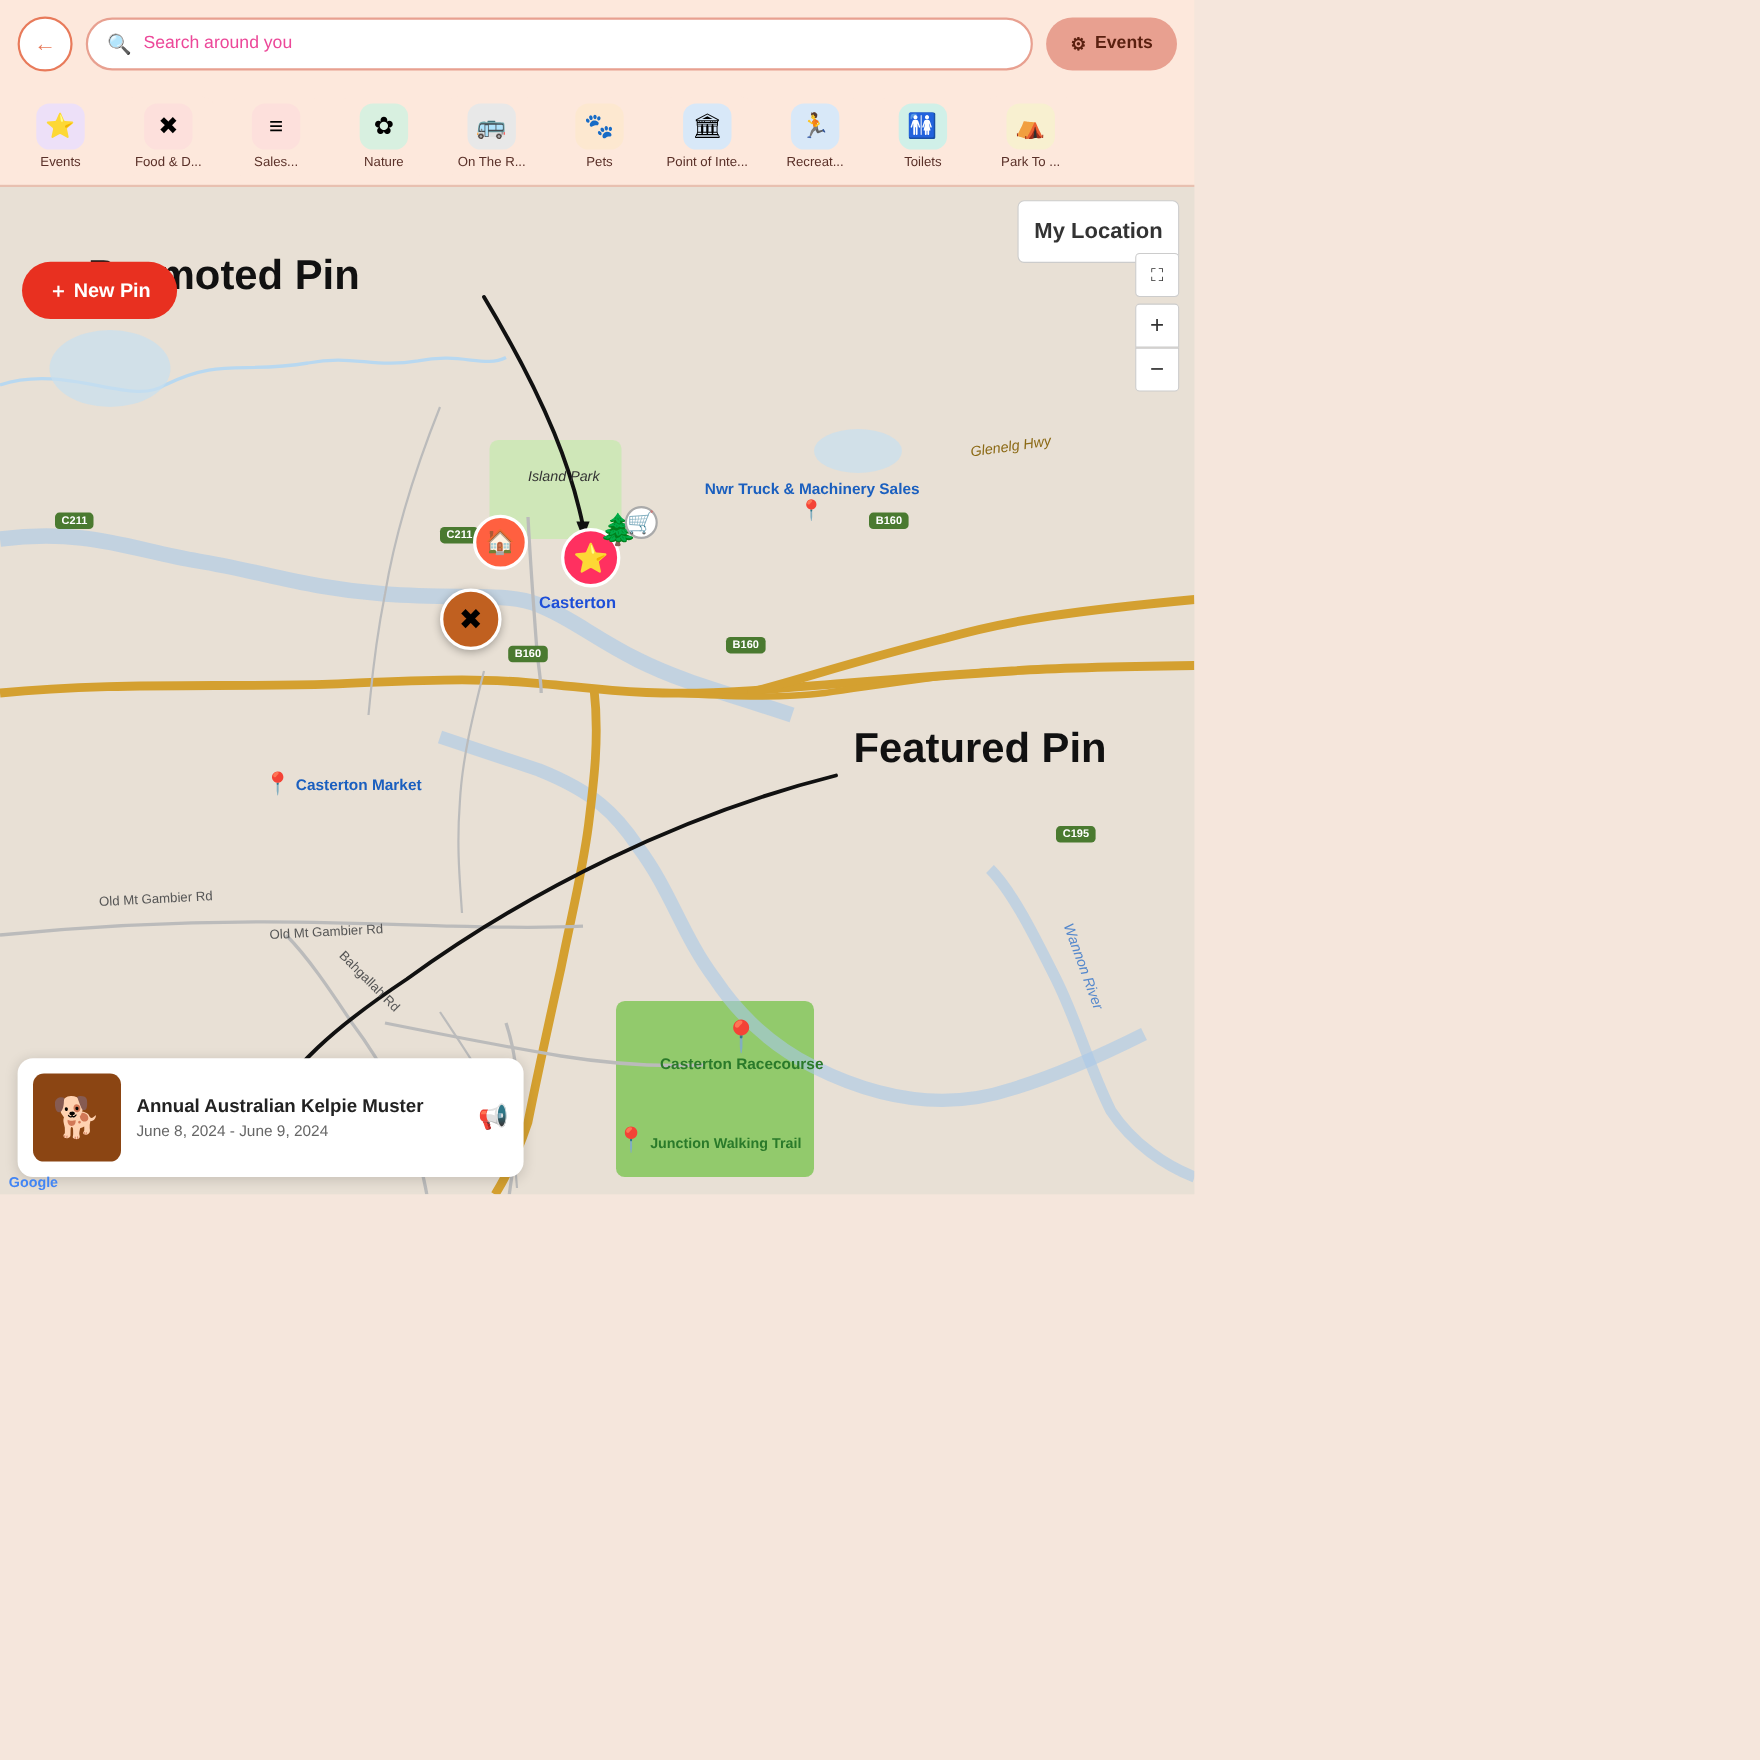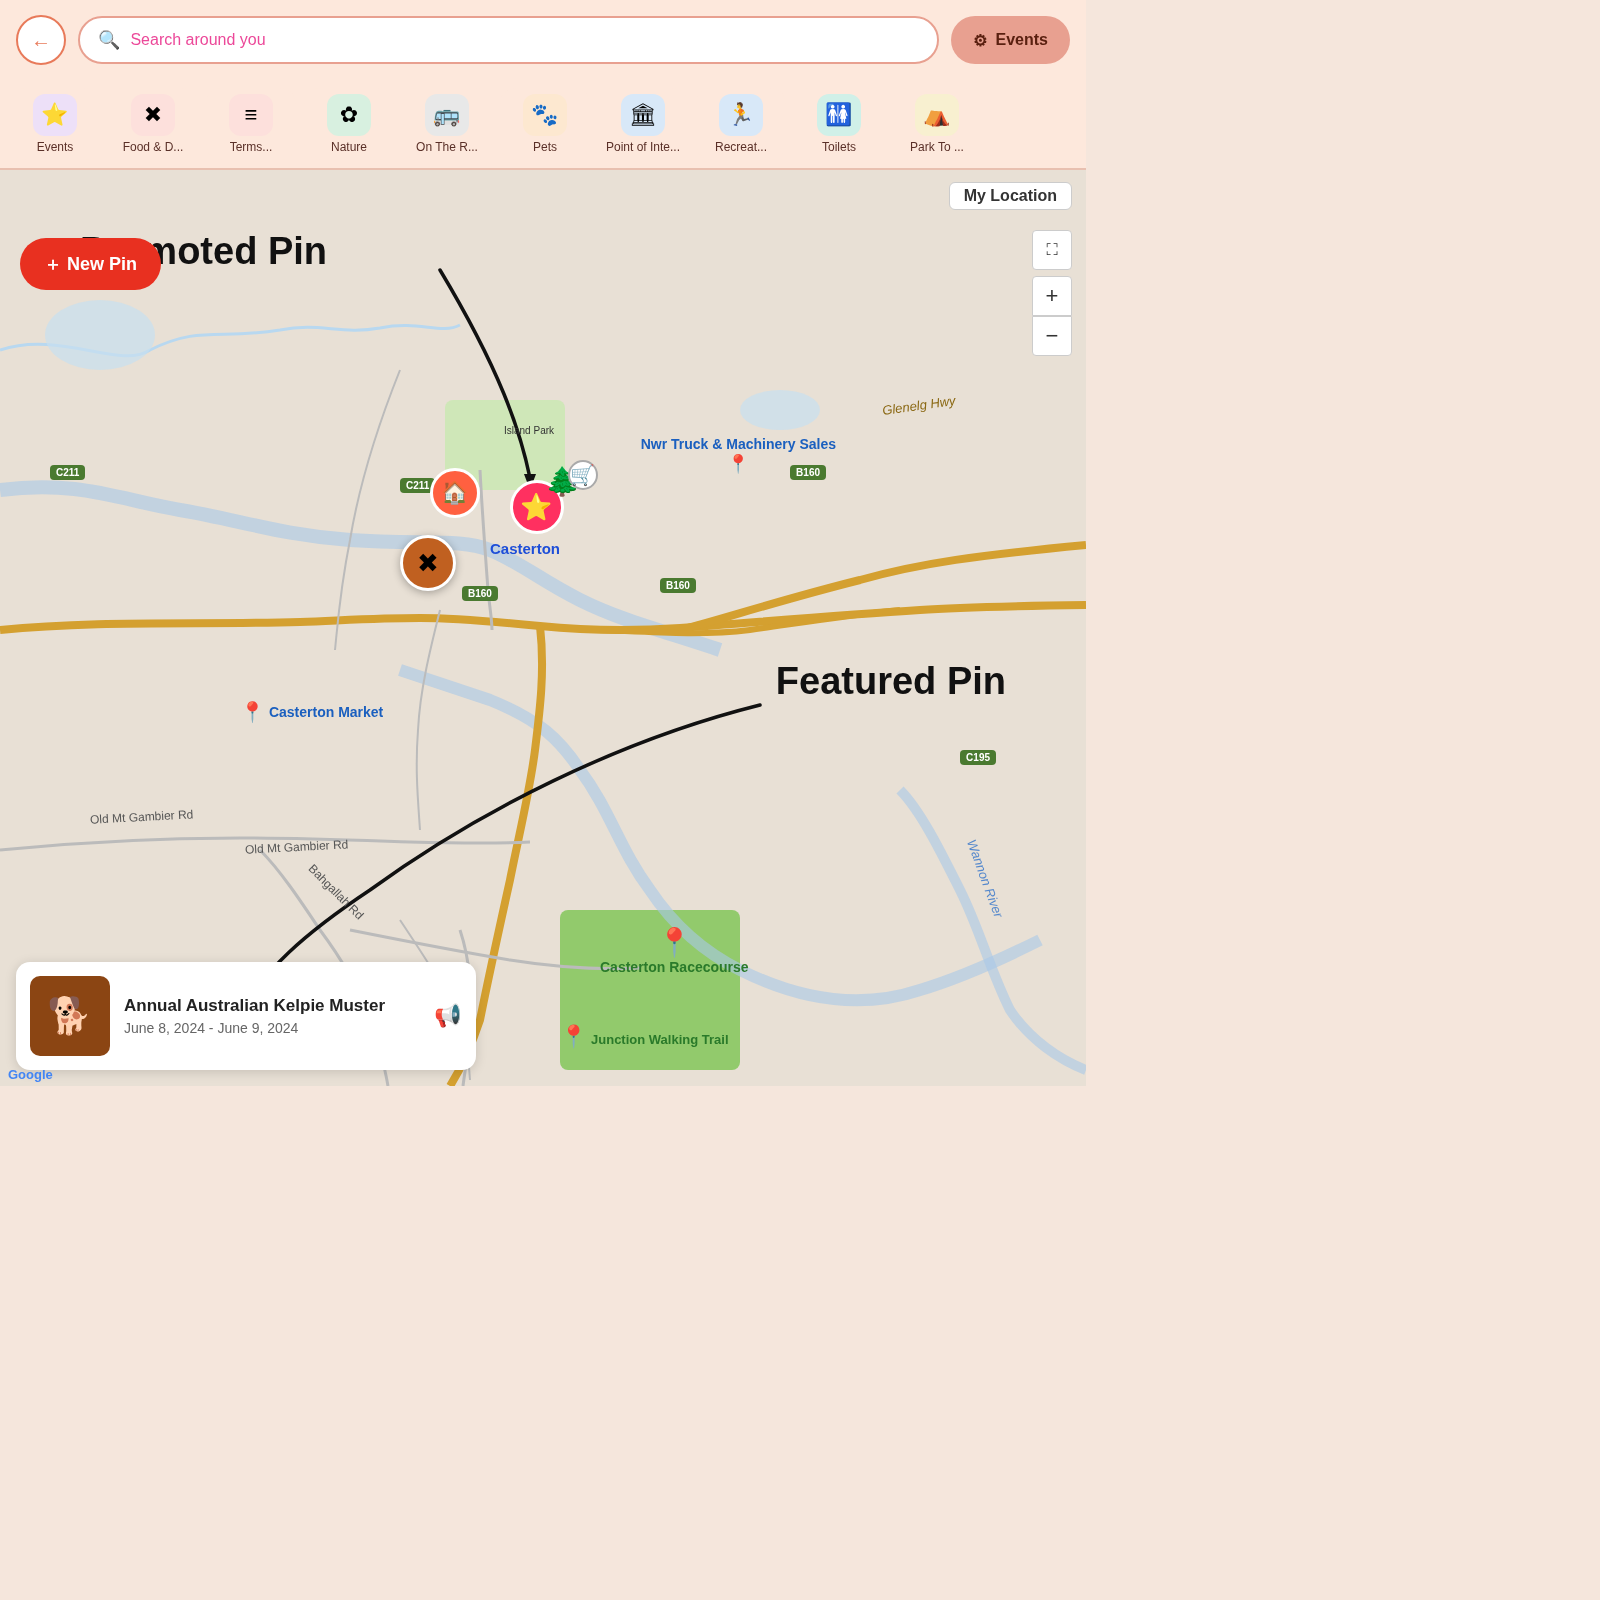--- a/index.html
+++ b/index.html
@@ -145,22 +145,22 @@
       margin-top: 48px;
     }
 
     
     .my-location-btn {
       position: absolute;
       top: 12px; right: 14px;
       background: white;
       border: 1px solid #ccc;
       border-radius: 6px;
-      padding: 4px 14px;
-      font-size: 16px;
+      padding: 16px 14px;
+      font-size: 20px;
       font-weight: 600;
       cursor: pointer;
       z-index: 200;
       color: #333;
     }
 
     
     .zoom-controls {
       position: absolute;
       top: 60px; right: 14px;
@@ -296,24 +296,25 @@
       z-index: 155;
       color: #1a5fbf;
       font-size: 14px;
       font-weight: 700;
       text-align: center;
       line-height: 1.3;
     }
 
     .island-park {
       position: absolute;
-      top: 255px; left: 504px;
+      top: 255px; left: 480px;
       z-index: 155;
       color: #333;
-      font-size: 10px;
+      font-size: 13px;
+      font-style: italic;
     }
 
     .casterton-label {
       position: absolute;
       top: 370px; left: 490px;
       z-index: 155;
       color: #1d4ed8;
       font-size: 15px;
       font-weight: 700;
     }
@@ -474,21 +475,21 @@
   <div class="cat-item">
     <div class="cat-icon" style="background:#ede0f8;">⭐</div>
     <span class="cat-label">Events</span>
   </div>
   <div class="cat-item">
     <div class="cat-icon" style="background:#fde0dc;">✖</div>
     <span class="cat-label">Food &amp; D...</span>
   </div>
   <div class="cat-item">
     <div class="cat-icon" style="background:#fde0dc;">≡</div>
-    <span class="cat-label">Terms...</span>
+    <span class="cat-label">Sales...</span>
   </div>
   <div class="cat-item">
     <div class="cat-icon" style="background:#d8f0e0;">✿</div>
     <span class="cat-label">Nature</span>
   </div>
   <div class="cat-item">
     <div class="cat-icon" style="background:#e8e8e8;">🚌</div>
     <span class="cat-label">On The R...</span>
   </div>
   <div class="cat-item">

